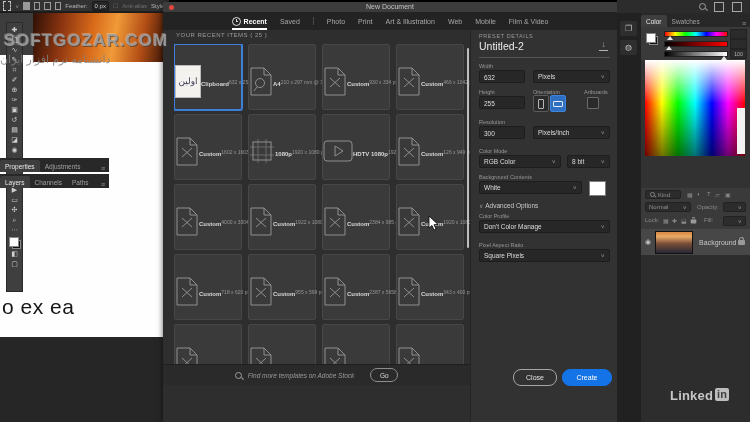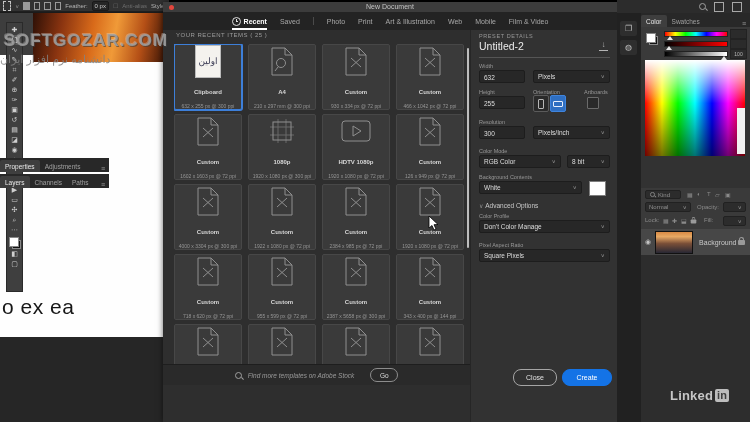--- a/index.html
+++ b/index.html
@@ -42,21 +42,21 @@
   .dtab.active{color:#fff;font-weight:bold}
   .dtab.active::after{content:"";position:absolute;left:0;right:0;bottom:0;height:2px;background:#fff}
   .tab-sep{width:1px;height:8px;background:#4a4a4a}
   .clock{width:7px;height:7px;border:1px solid #ddd;border-radius:50%;position:relative;display:inline-block}
   .clock::before{content:"";position:absolute;left:3px;top:1px;width:1px;height:3px;background:#ddd}
   .clock::after{content:"";position:absolute;left:3px;top:3px;width:2px;height:1px;background:#ddd}
   #recent-heading{left:13px;top:30px;font-size:6px;color:#9c9c9c;letter-spacing:.5px}
   #grid{left:11px;top:42px;width:296px;height:320px;overflow:hidden;display:grid;
         grid-template-columns:repeat(4,68px);grid-auto-rows:66px;gap:4px 6px}
   .card{background:#3a3a3a;border:1px solid #474747;border-radius:2px;position:relative;
-        display:flex;flex-direction:column;align-items:center;justify-content:space-between;}
+        display:flex;flex-direction:row;align-items:center;justify-content:flex-start;padding-top:8px}
   .card.selected{border-color:#3d7fd9;box-shadow:0 0 0 1px #3d7fd9}
   .card-icon{height:32px;display:flex;align-items:center;justify-content:center}
   .card-name{font-size:6px;color:#d8d8d8;font-weight:bold;margin-top:5px;white-space:nowrap}
   .card-dims{font-size:5px;color:#969696;margin-top:2px;white-space:nowrap}
   .clip-thumb{width:24px;height:31px;background:#f4f2ee;border:1px solid #bbb;display:flex;align-items:center;
               justify-content:center;font-size:9px;color:#3c3c55;direction:rtl}
   #grid-scrollbar{left:304px;top:46px;width:2px;height:200px;background:#d6d6d6;border-radius:1px;opacity:.85}
   #search-bar{left:0;top:362px;width:307px;height:20px;background:#2a2a2a;border-top:1px solid #1e1e1e;
               display:flex;align-items:center;justify-content:center;gap:6px}
   .mag{display:inline-block;width:5px;height:5px;border:1px solid #9f9f9f;border-radius:50%;position:relative}
@@ -112,21 +112,21 @@
         display:flex;align-items:center;justify-content:space-between;padding:0 3px;box-sizing:border-box}
   .tiny-ic{font-size:6px;color:#8a8a8a}
   .lock{position:relative;width:7px;height:5px;background:#9a9a9a;border-radius:1px;display:inline-block}
   .lock::before{content:"";position:absolute;top:-3px;left:1px;width:3px;height:3px;border:1px solid #9a9a9a;
                 border-bottom:none;border-radius:3px 3px 0 0}
   #layer-row{left:641px;top:229px;width:109px;height:26px;background:#474747;display:flex;align-items:center}
   #layer-thumb{width:36px;height:21px;border:1px solid #111;margin-left:4px;
      background:linear-gradient(180deg,#d98a44 0%,#e8a964 22%,#7a4f38 55%,#272733 100%)}
   #dock-empty{left:641px;top:255px;width:109px;height:167px;background:#2d2d2d}
   
-  #linkedin{left:670px;top:388px;display:flex;align-items:center;gap:2px;z-index:50}
+  #linkedin{left:670px;top:388px;display:flex;align-items:flex-start;gap:2px;z-index:50}
   #li-text{font-size:13px;font-weight:bold;color:#c6c6c6;letter-spacing:.2px}
   #li-box{font-size:11px;font-weight:bold;color:#3f3f3f;background:#bdbdbd;border-radius:2px;padding:0 2px;line-height:13px}
   
   #cursor{left:428px;top:216px;z-index:90}
   #top-strip{left:0;top:0;width:750px;height:2px;background:#000}
   .eye-ic{font-size:7px;color:#c3c3c3}
 </style>
 </head>
 <body>
 

